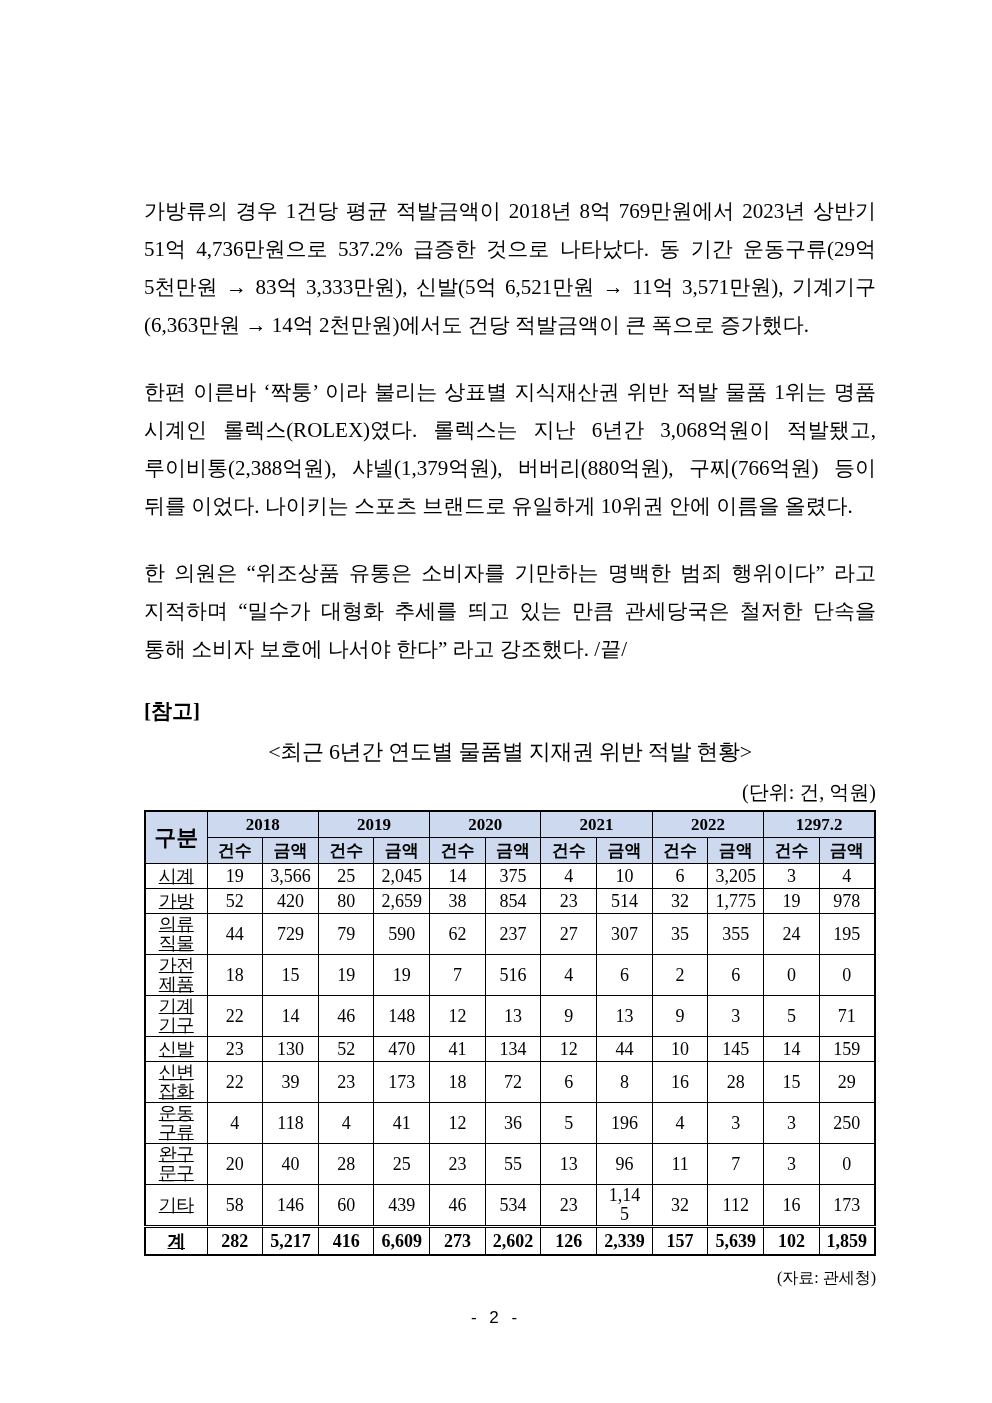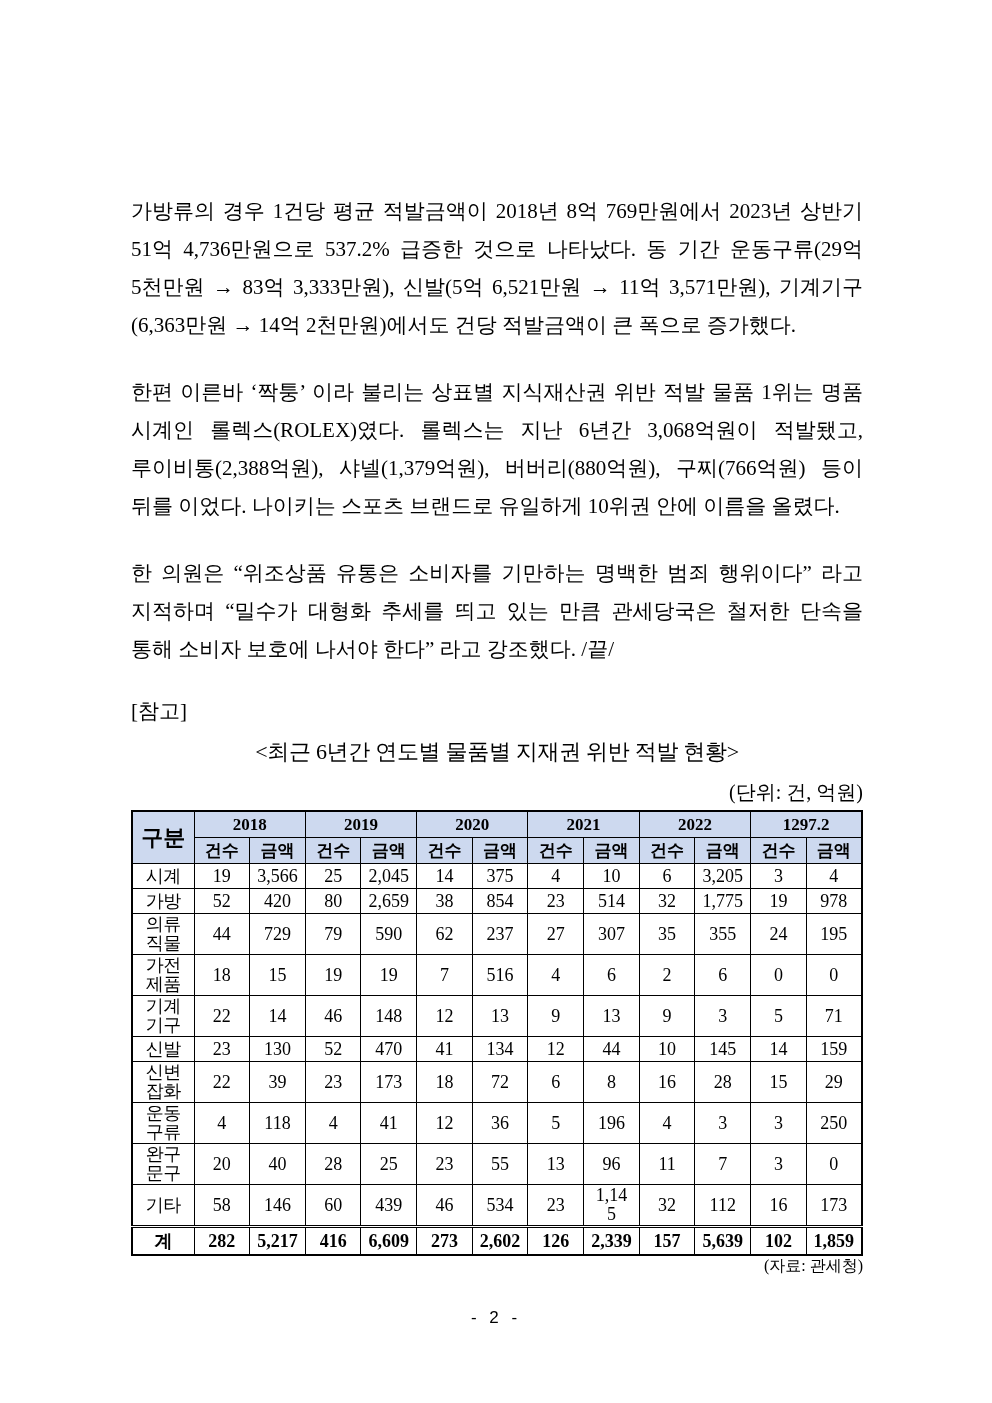--- a/index.html
+++ b/index.html
@@ -11,34 +11,34 @@
   }
   .page {
     position: relative;
     width: 992px;
     height: 1403px;
     background: #ffffff;
     overflow: hidden;
   }
   .content {
     position: absolute;
-    left: 131px;
+    left: 144px;
     top: 192px;
     width: 732px;
   }
   .para {
     font-size: 21px;
     line-height: 38px;
     text-align: justify;
     word-break: keep-all;
     margin: 0 0 29px 0;
   }
   .ref-label {
     font-size: 21px;
-    font-weight: normal;
+    font-weight: bold;
     margin: 2px 0 12px 0;
   }
   .table-title {
     font-size: 22px;
     font-weight: normal;
     text-align: center;
     letter-spacing: -0.3px;
     margin: 0 0 12px 0;
   }
   .unit-note {
@@ -74,29 +74,31 @@
   table.detect tbody td {
     font-size: 18px;
     line-height: 19px;
     height: 22px;
   }
   table.detect td.grp, table.detect th.grp {
     border-left-width: 1px;
   }
   table.detect td.cat {
     letter-spacing: -0.5px;
+    text-decoration: underline;
   }
   table.detect tr.total-row td {
     border-top: 3px double #000;
     font-weight: bold;
     height: 24px;
   }
   .source-note {
     font-size: 16px;
     text-align: right;
+    margin-top: 12px;
   }
   .page-number {
     position: absolute;
     left: 0;
     width: 100%;
     top: 1308px;
     text-align: center;
     font-size: 17px;
     font-family: "Liberation Sans", sans-serif;
     letter-spacing: 4px;

